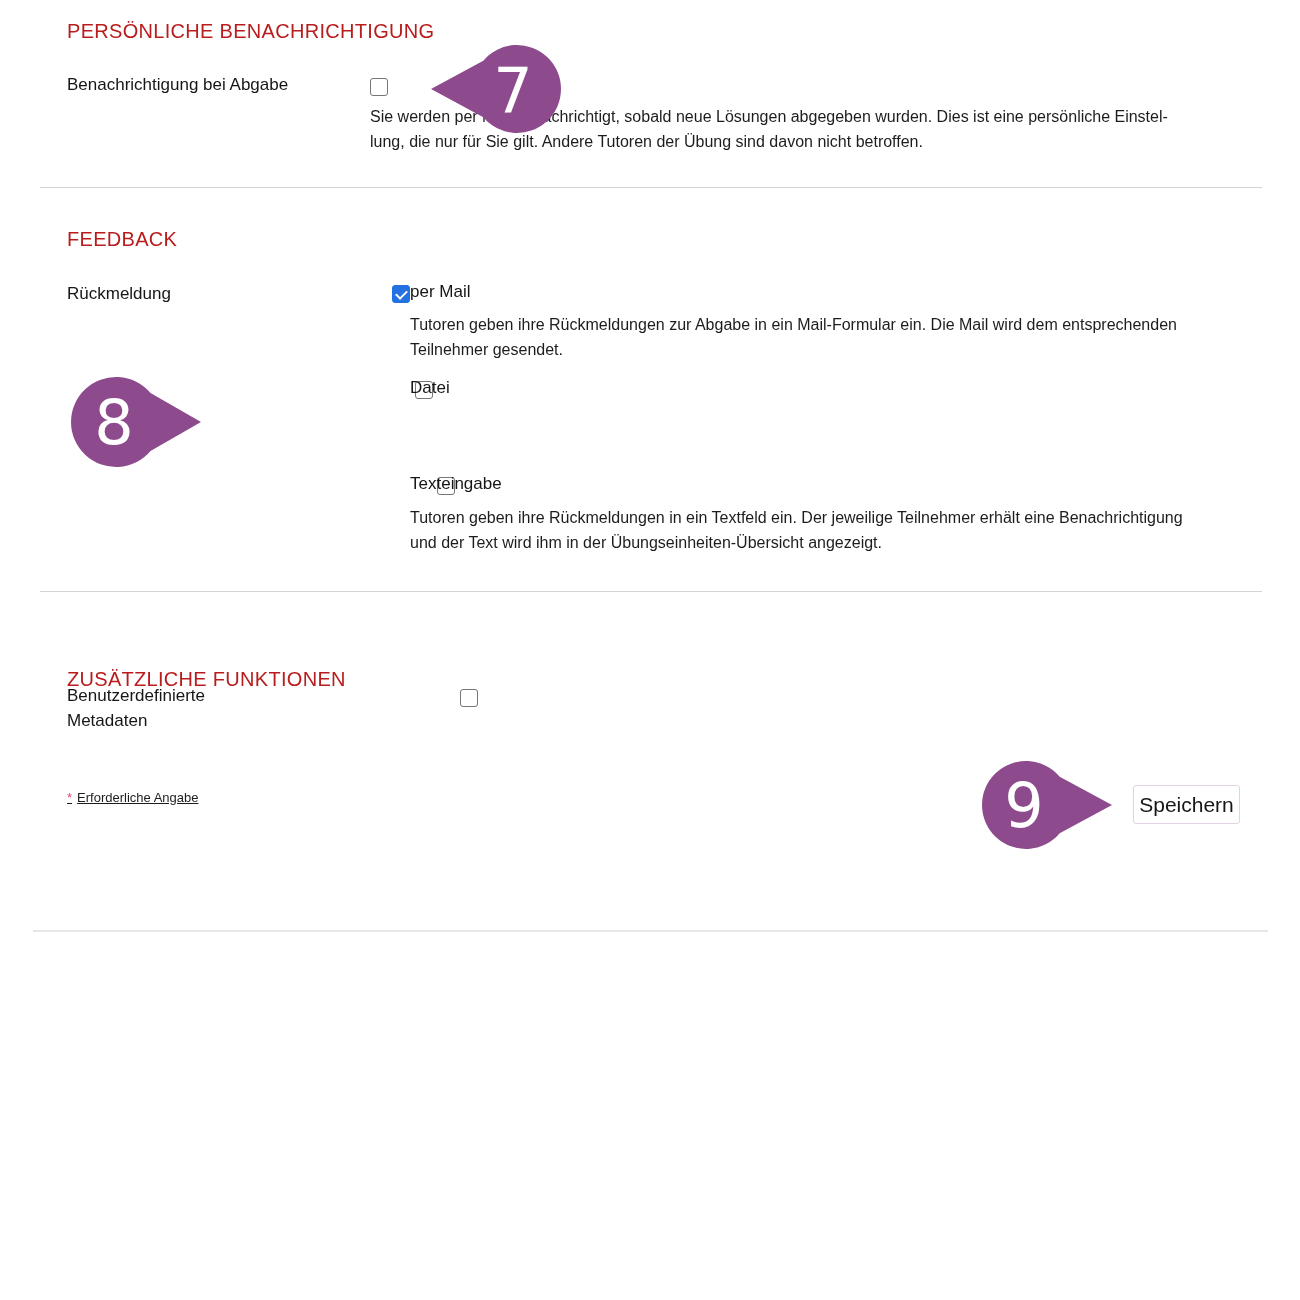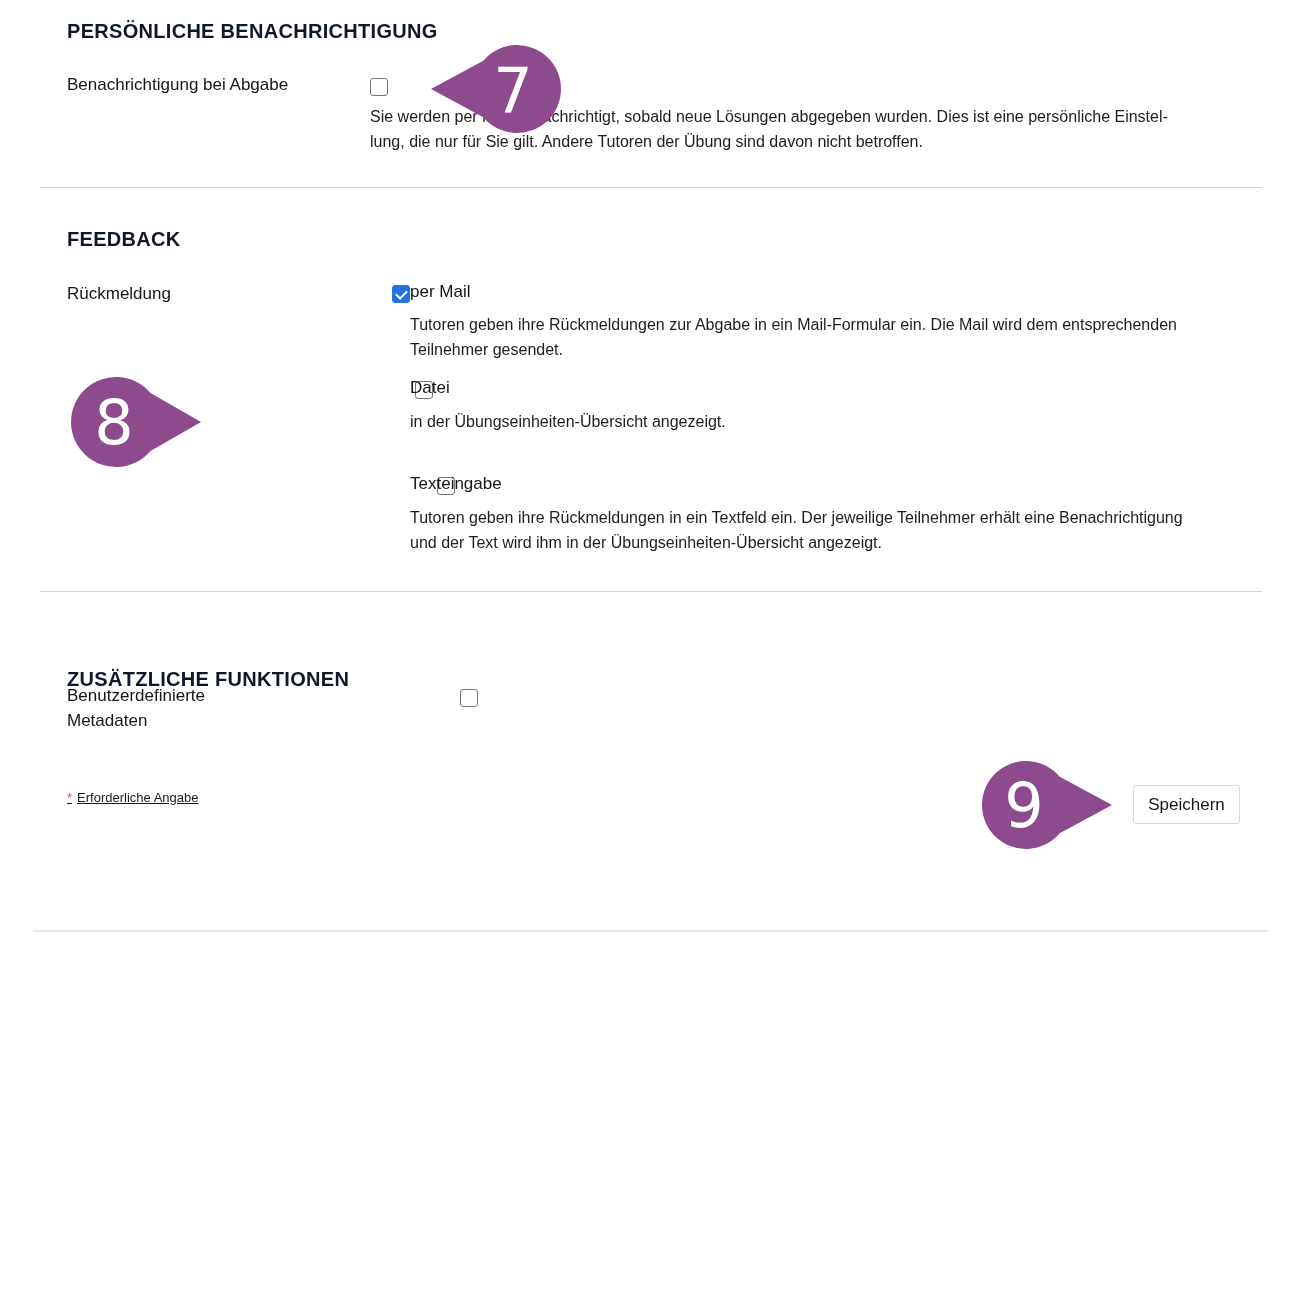--- a/index.html
+++ b/index.html
@@ -6,21 +6,21 @@
   .page{
     position:relative;
     width:1300px;height:1300px;
     background:#ffffff;
     font-family:"Liberation Sans",sans-serif;
     color:#161616;
     overflow:hidden;
   }
   .abs{position:absolute;}
   .section-title{
-    font-size:20px;font-weight:700;color:#0f172a;
+    font-size:20px;font-weight:400;color:#b91c1c;
     letter-spacing:.3px;white-space:nowrap;
   }
   .row-label{font-size:17px;color:#161616;line-height:25px;white-space:nowrap;}
   .opt-label{font-size:17px;color:#161616;white-space:nowrap;}
   .desc{font-size:16px;line-height:24.5px;color:#1d1d1d;}
   .desc span{display:block;white-space:nowrap;}
   .checkbox{
     display:inline-block;width:18px;height:18px;box-sizing:border-box;
     border:1.5px solid #767676;border-radius:3px;background:#fff;position:relative;
   }
@@ -32,21 +32,21 @@
   }
   .divider{height:1px;background:#d4d4d4;}
   .divider-thick{height:2px;background:#e7e7e7;}
   .required{font-size:13px;color:#1d1d1d;white-space:nowrap;text-decoration:underline;}
   .required .star{color:#e0457c;margin-right:5px;}
   .btn{
     box-sizing:border-box;
     width:107px;height:39px;
     background:#ffffff;border:1px solid #e4d2e4;border-radius:3px;
     font-family:"Liberation Sans",sans-serif;
-    font-size:17px;color:#161616;
+    font-size:21px;color:#161616;
     display:flex;align-items:center;justify-content:center;
     cursor:pointer;
   }
   .annotation-overlay{position:absolute;left:0;top:0;pointer-events:none;}
   .balloon-num{
     font-family:"DejaVu Sans","Liberation Sans",sans-serif;
     font-size:62px;fill:#ffffff;
   }
 </style>
 </head>
@@ -78,21 +78,20 @@
   <div class="abs opt-label" style="left:410px;top:282px;">per Mail</div>
   <div class="abs desc" style="left:410px;top:313px;">
     <span>Tutoren geben ihre Rückmeldungen zur Abgabe in ein Mail-Formular ein. Die Mail wird dem entsprechenden</span>
     <span>Teilnehmer gesendet.</span>
   </div>
 
   
   <span class="abs checkbox" style="left:370px;top:381px;"></span>
   <div class="abs opt-label" style="left:410px;top:378px;">Datei</div>
   <div class="abs desc" style="left:410px;top:410px;">
-    <span>in der Übungseinheiten-Übersicht angezeigt.</span>
   </div>
 
   
   <span class="abs checkbox" style="left:370px;top:477px;"></span>
   <div class="abs opt-label" style="left:410px;top:474px;">Texteingabe</div>
   <div class="abs desc" style="left:410px;top:506px;">
     <span>Tutoren geben ihre Rückmeldungen in ein Textfeld ein. Der jeweilige Teilnehmer erhält eine Benachrichtigung</span>
     <span>und der Text wird ihm in der Übungseinheiten-Übersicht angezeigt.</span>
   </div>
 

